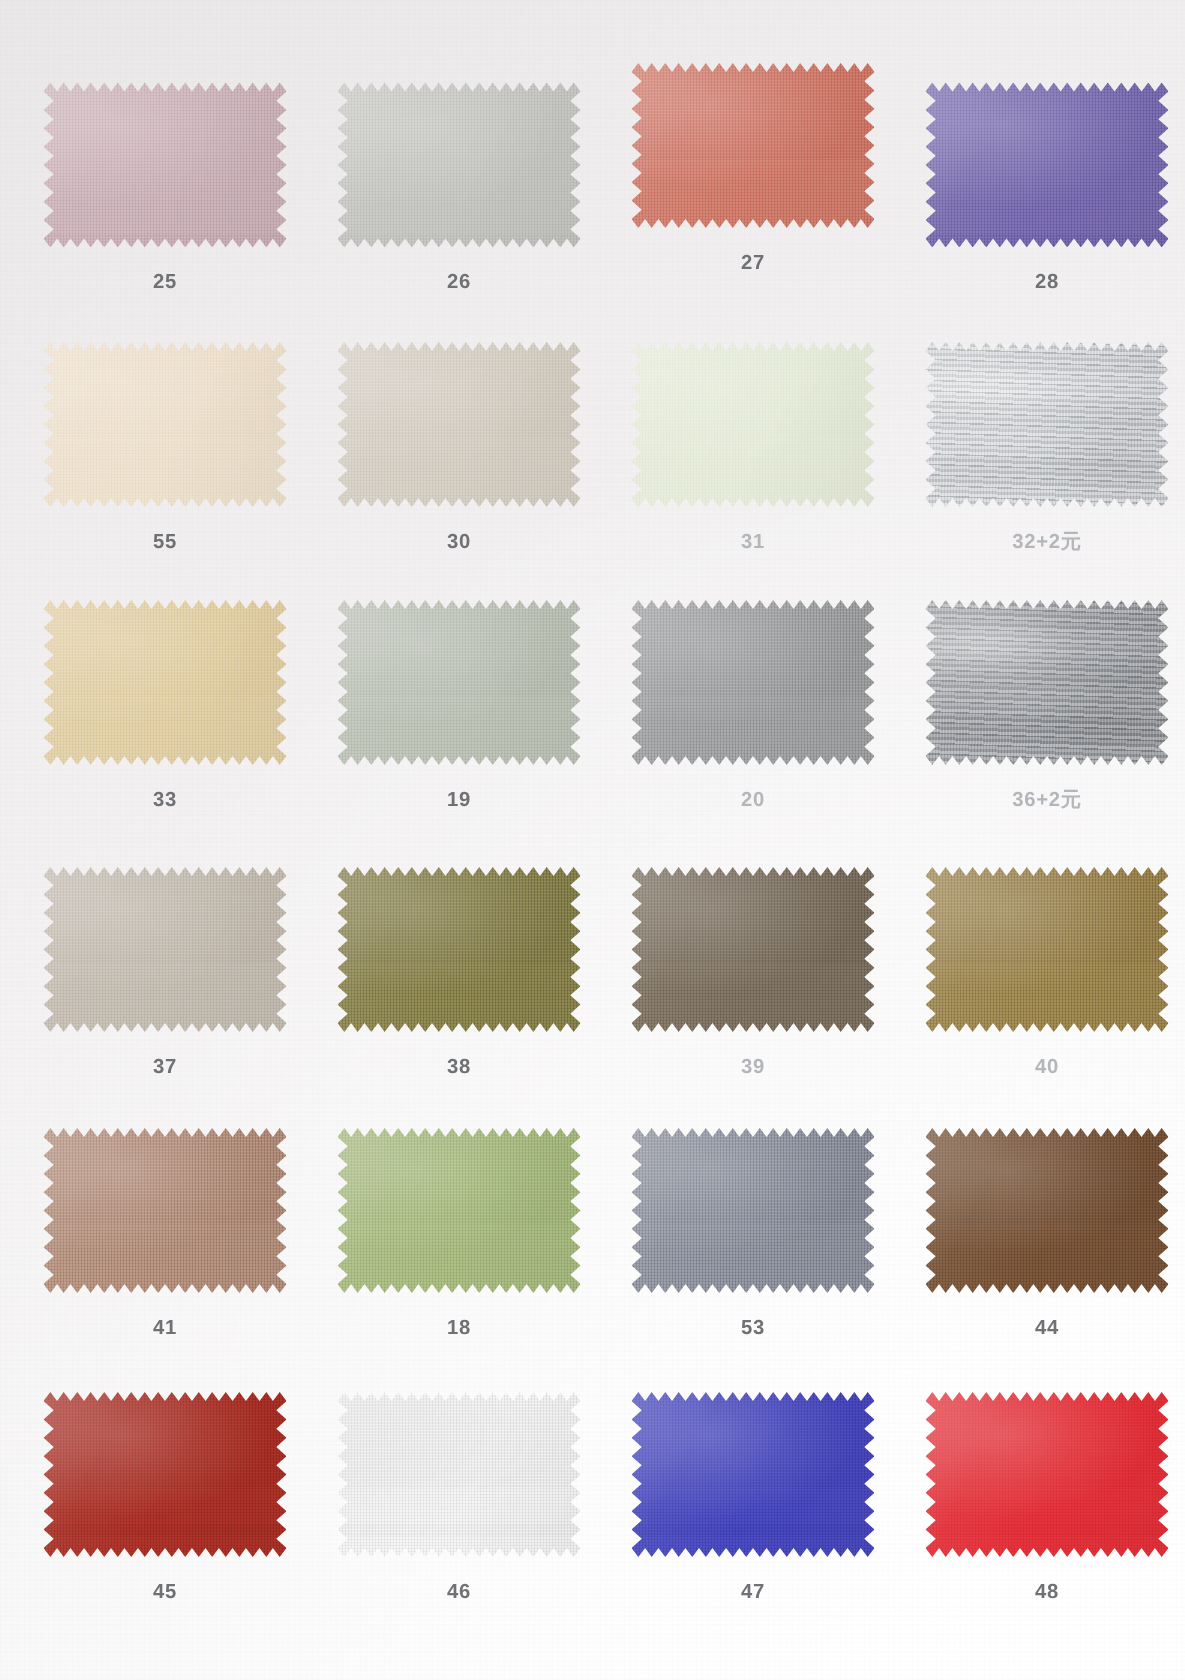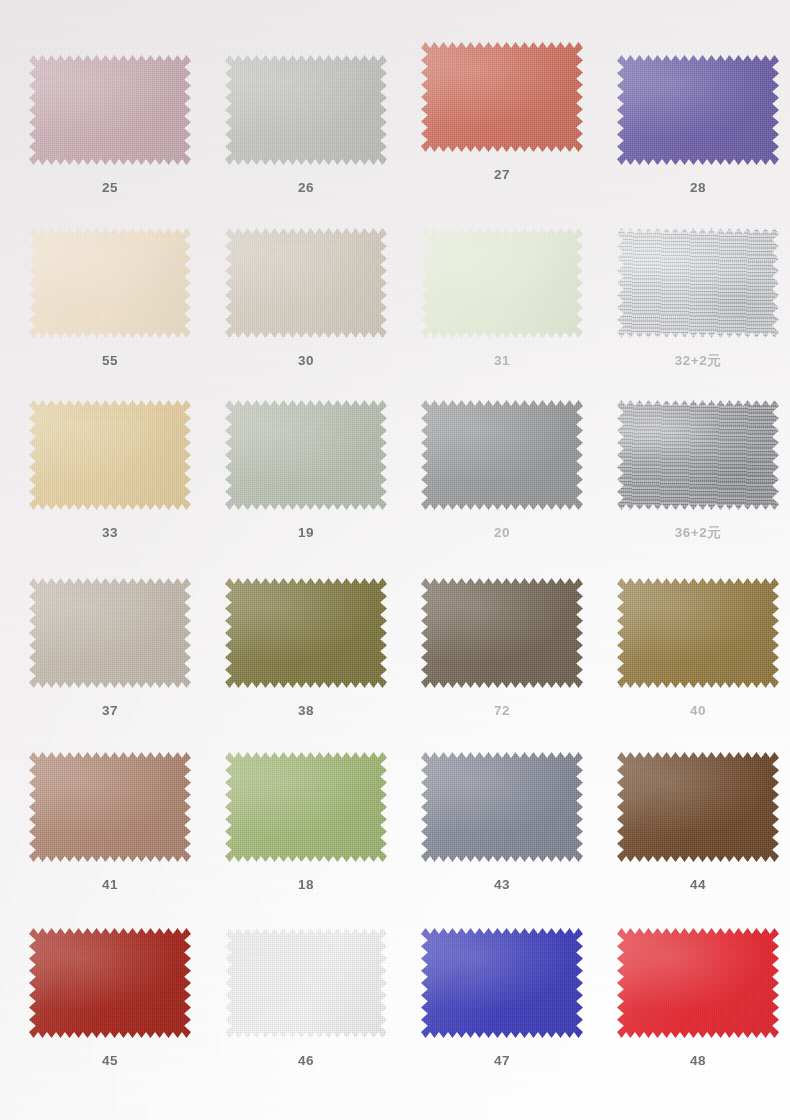--- a/index.html
+++ b/index.html
@@ -291,21 +291,21 @@
         <div class="label">38</div>
       </div>
       <div class="cell" style="left: 404px; top: 578px;">
         <div class="swatch-wrap">
           <div class="swatch">
             <div class="base" style="background: rgb(111, 100, 85);"></div>
             <div class="tex-weave"></div>
             <div class="sheen"></div>
           </div>
         </div>
-        <div class="label faint">72</div>
+        <div class="label faint">39</div>
       </div>
       <div class="cell" style="left: 600px; top: 578px;">
         <div class="swatch-wrap">
           <div class="swatch">
             <div class="base" style="background: rgb(142, 119, 70);"></div>
             <div class="tex-weave"></div>
             <div class="sheen"></div>
           </div>
         </div>
         <div class="label faint">40</div>
@@ -331,21 +331,21 @@
         <div class="label">18</div>
       </div>
       <div class="cell" style="left: 404px; top: 752px;">
         <div class="swatch-wrap">
           <div class="swatch">
             <div class="base" style="background: rgb(126, 130, 144);"></div>
             <div class="tex-weave"></div>
             <div class="sheen"></div>
           </div>
         </div>
-        <div class="label">43</div>
+        <div class="label">53</div>
       </div>
       <div class="cell" style="left: 600px; top: 752px;">
         <div class="swatch-wrap">
           <div class="swatch">
             <div class="base" style="background: rgb(107, 74, 49);"></div>
             <div class="tex-weave"></div>
             <div class="sheen"></div>
           </div>
         </div>
         <div class="label">44</div>

